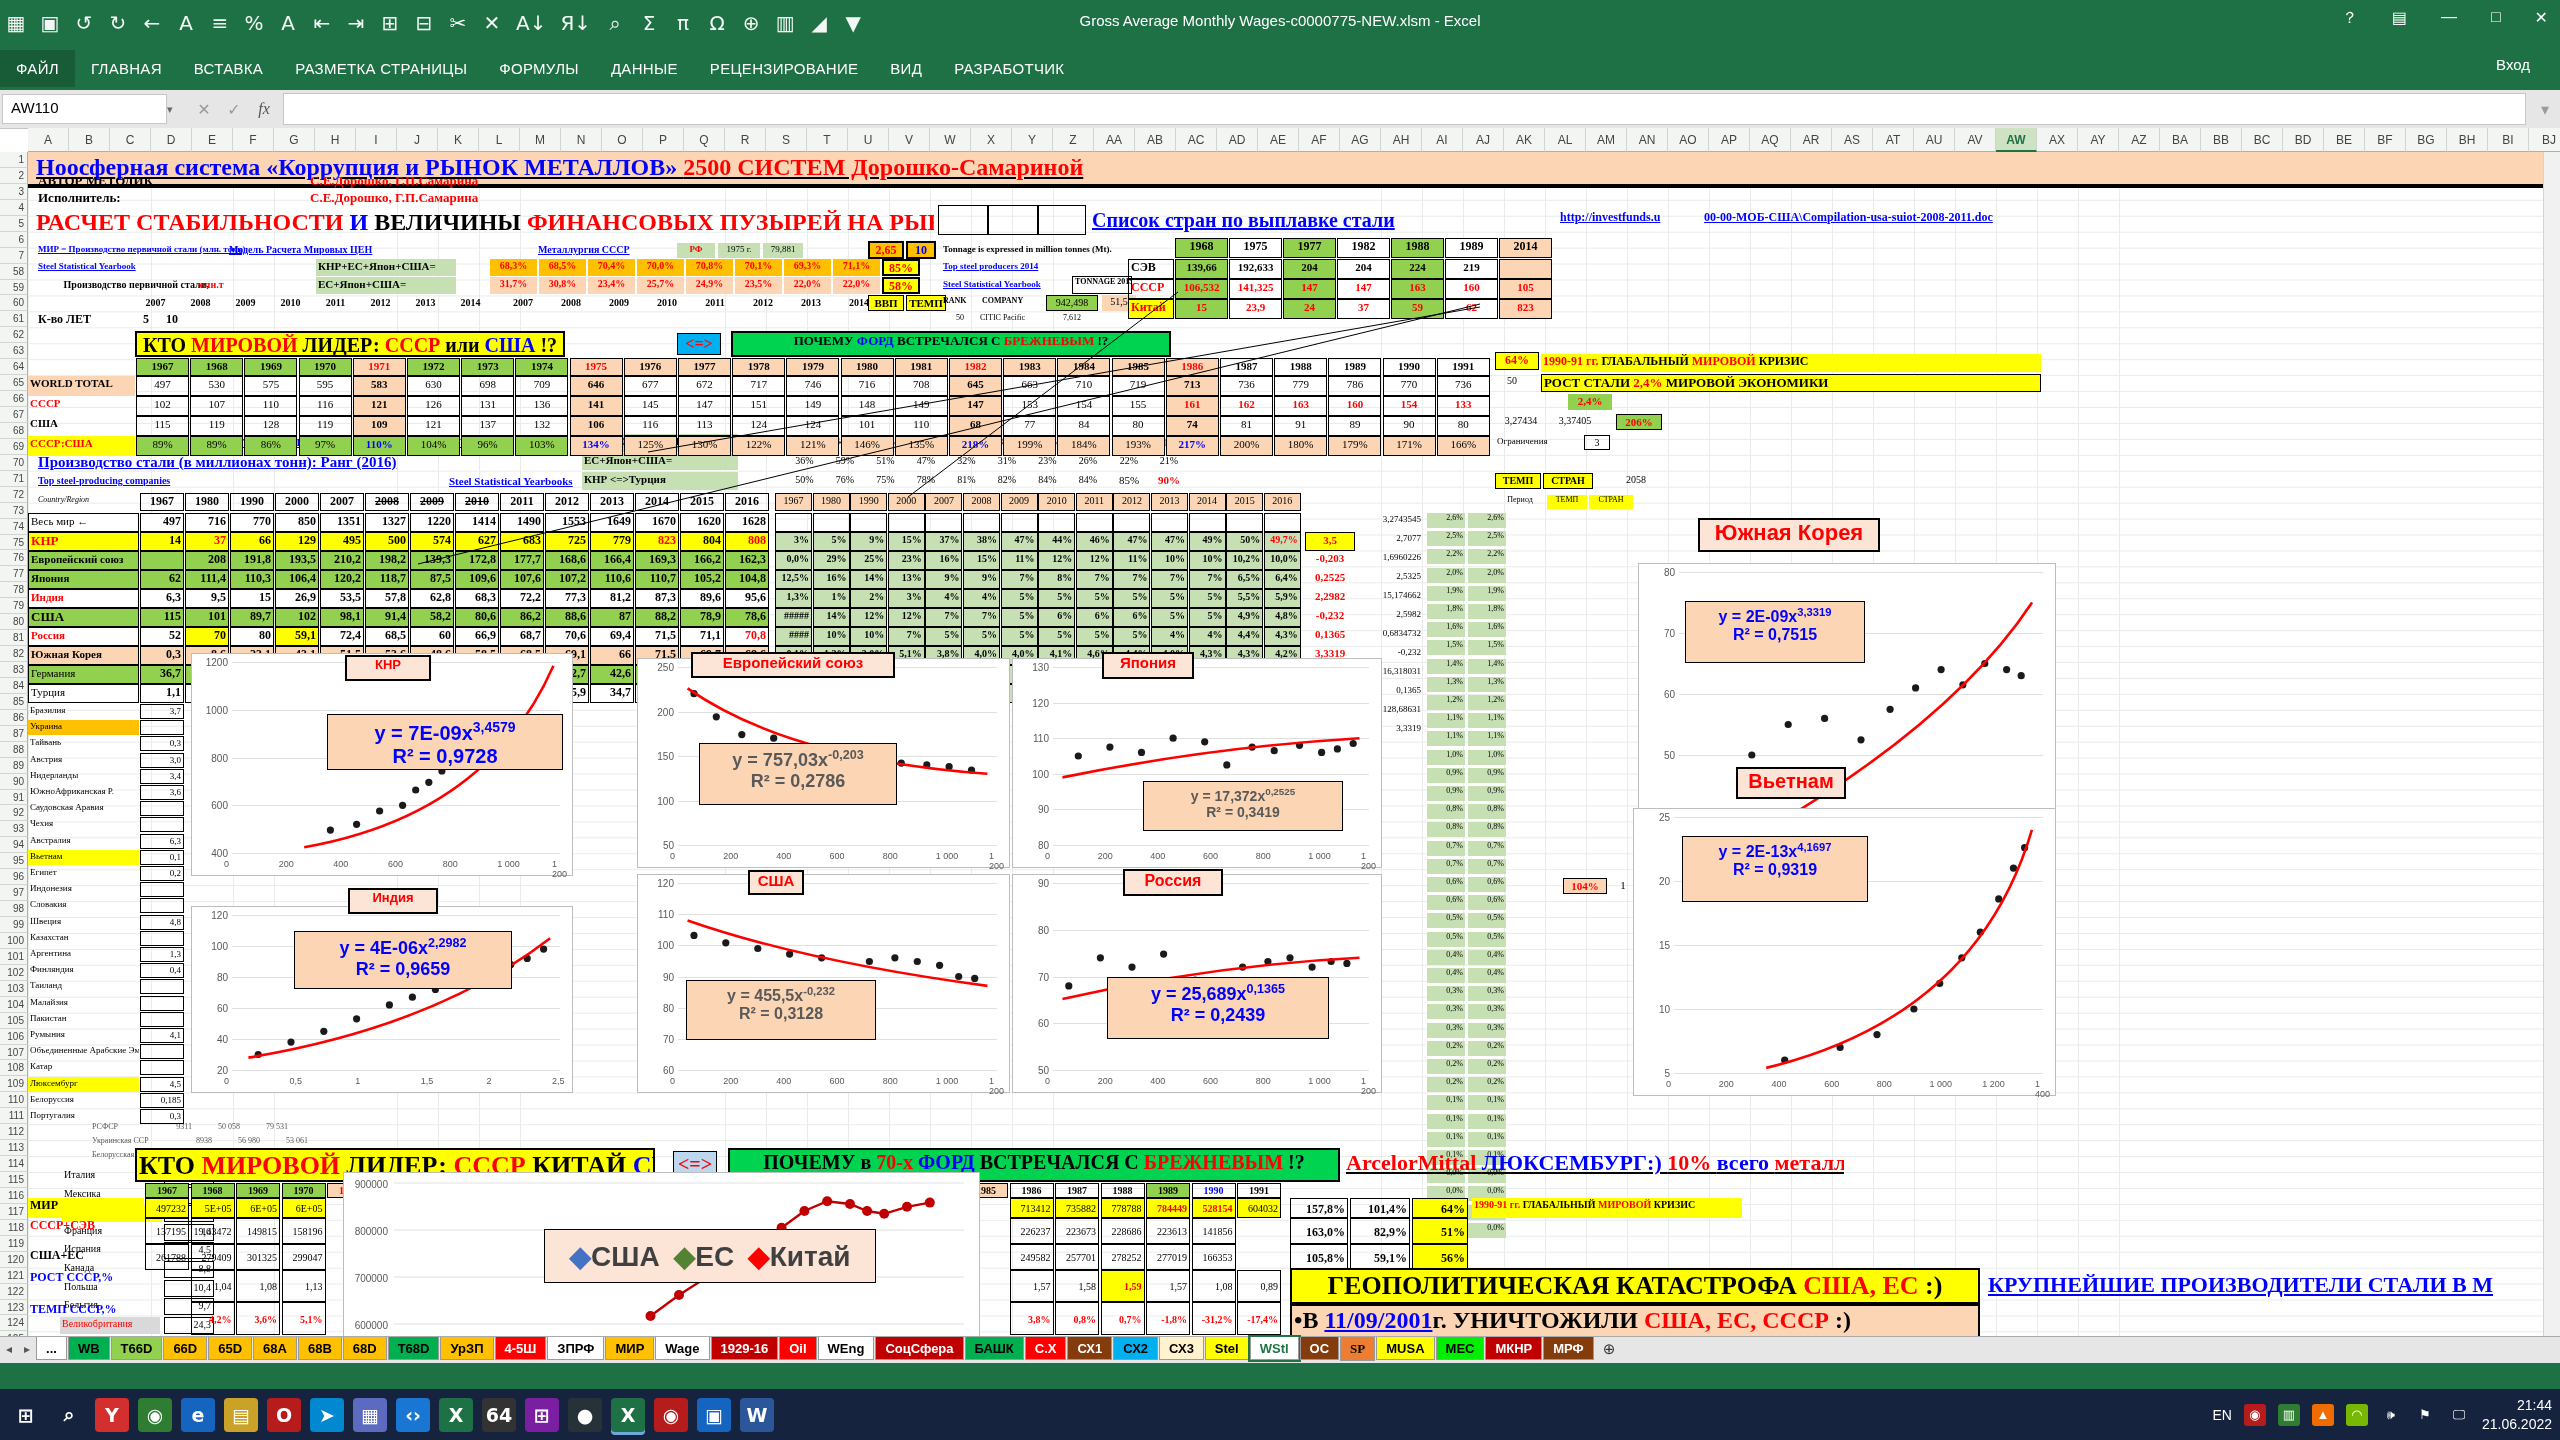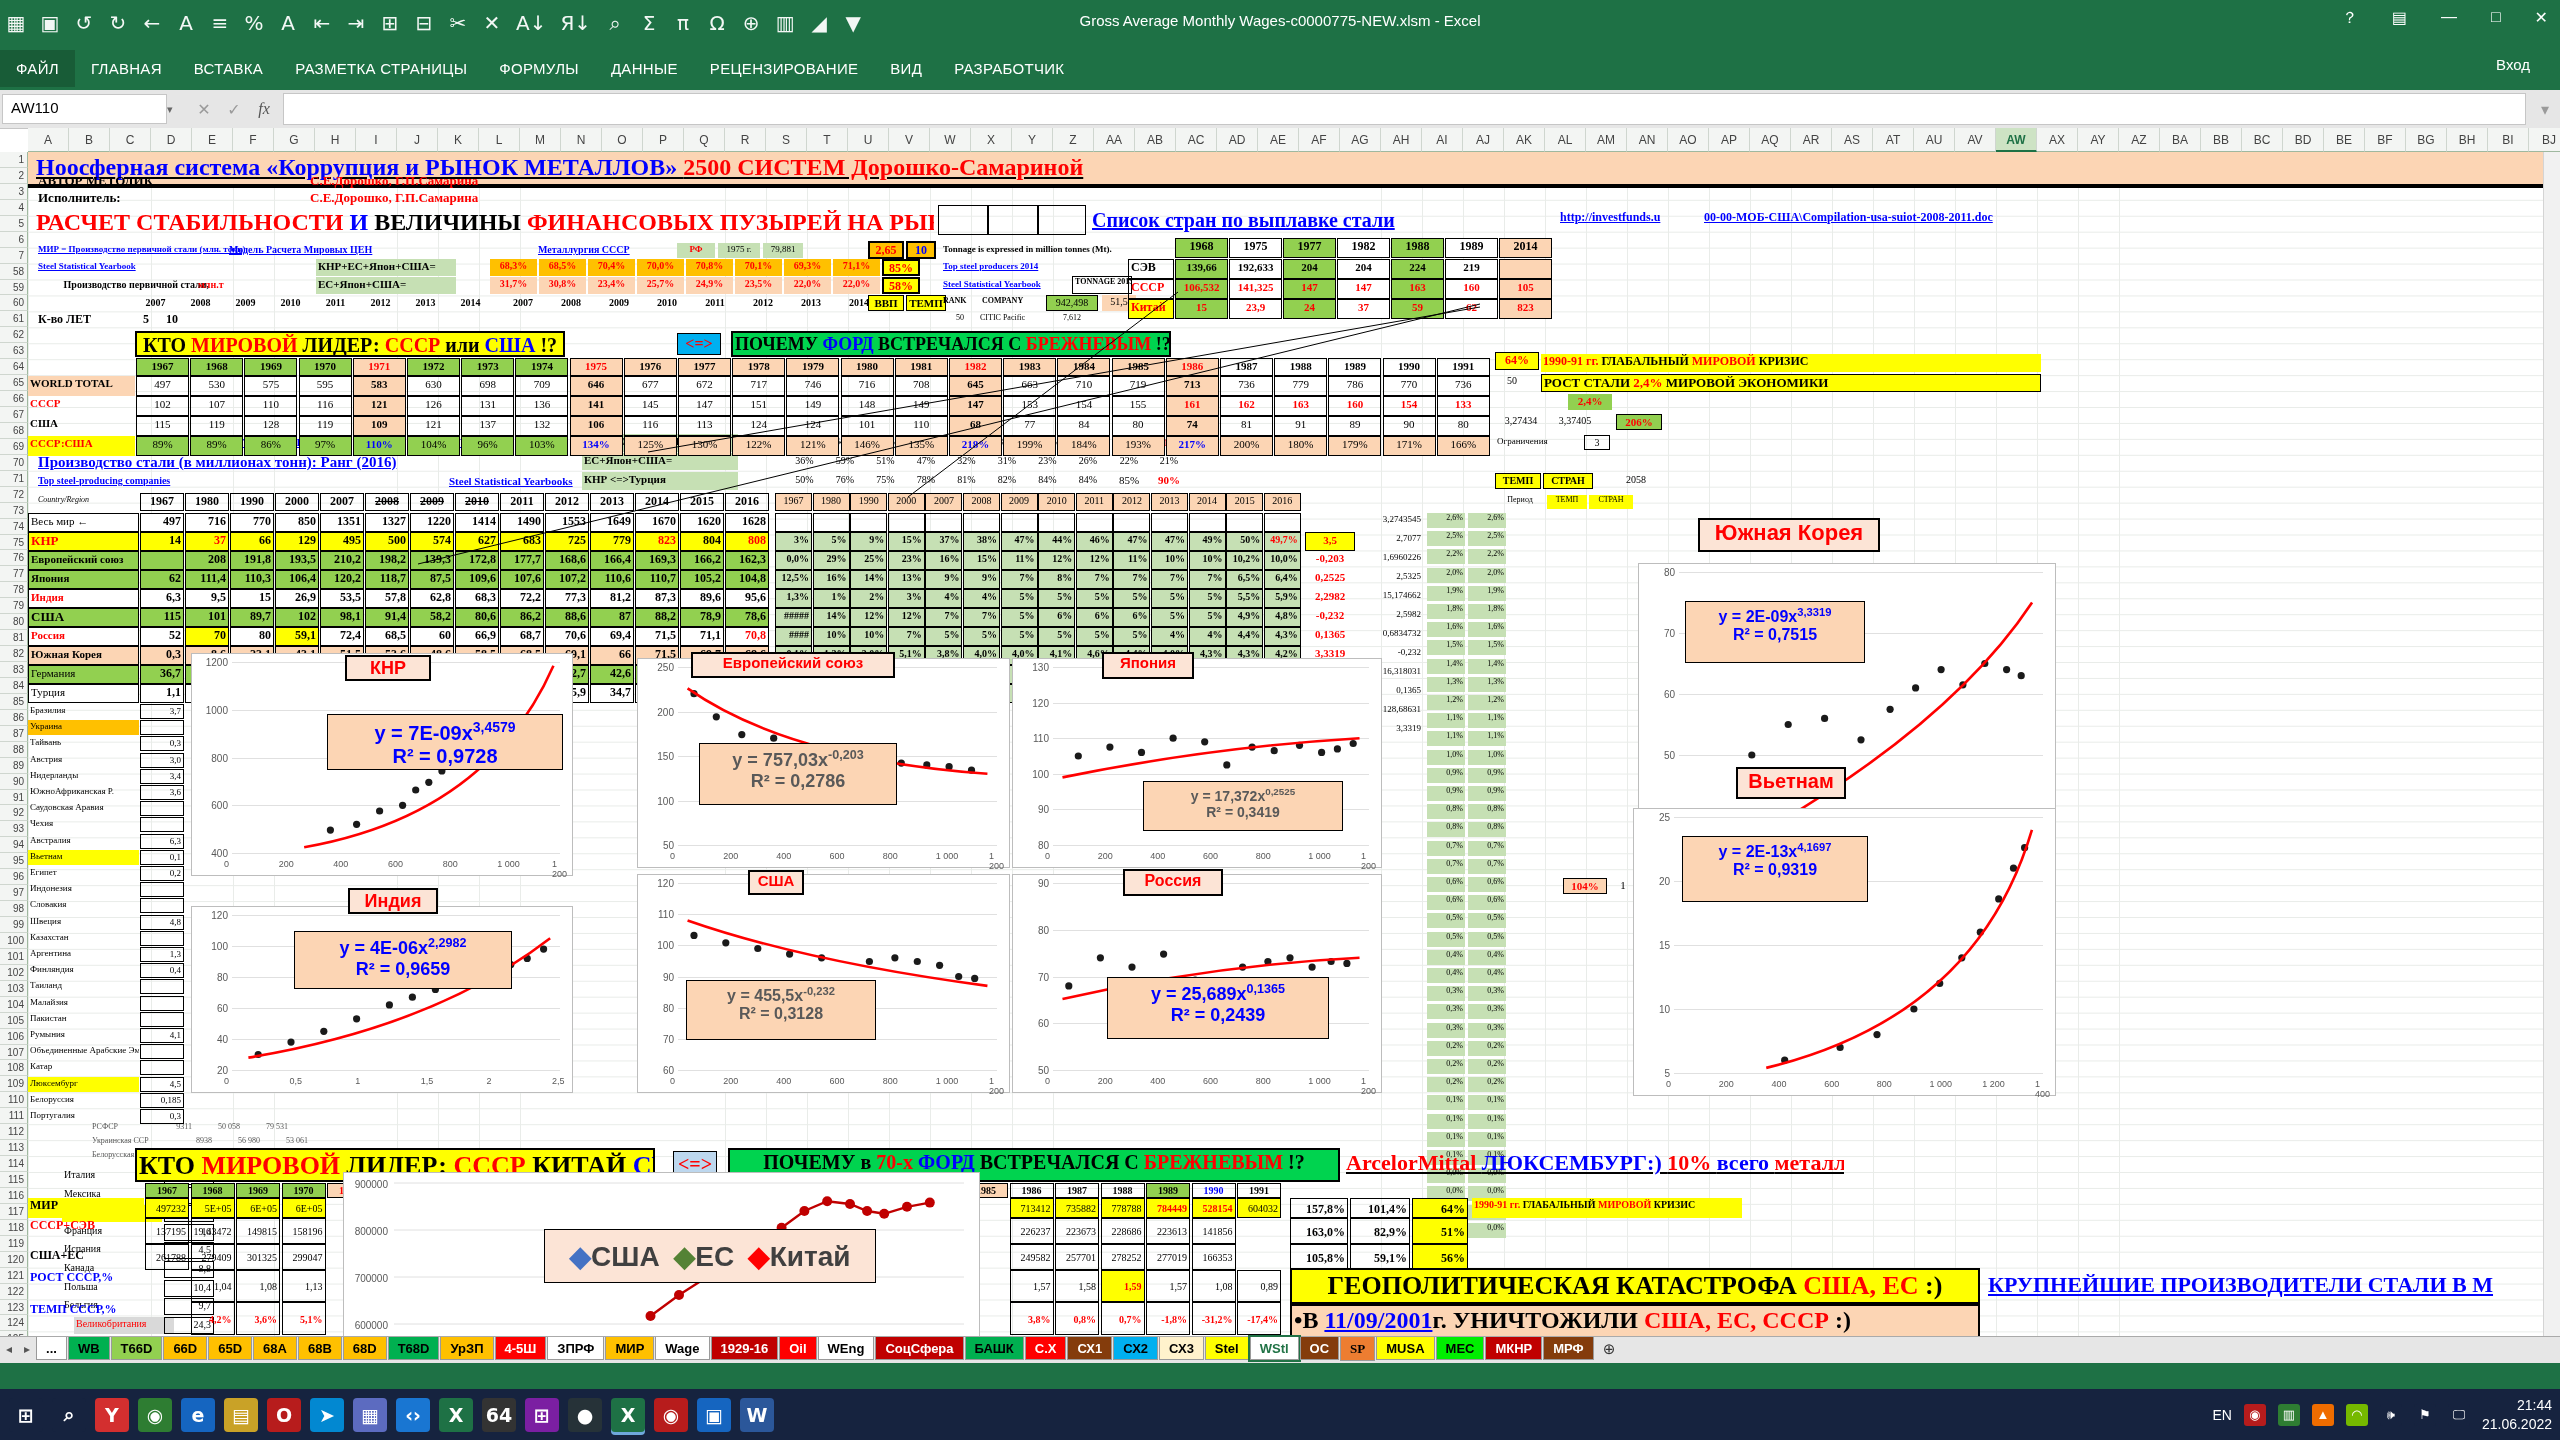--- a/index.html
+++ b/index.html
@@ -33,21 +33,21 @@
      background-image:linear-gradient(to right,#e9ece9 1px,transparent 1px),linear-gradient(to bottom,#e9ece9 1px,transparent 1px);
      background-size:41px 15.95px;}
   #vscroll{position:absolute;right:0;top:152px;width:16px;height:1184px;background:#f1f1f1;border-left:1px solid #d4d4d4;}
   .c{position:absolute;font-family:"Liberation Serif",serif;font-size:11px;color:#000;white-space:nowrap;line-height:1.12;padding:1px 2px;box-sizing:border-box;overflow:hidden;}
   .b{font-weight:bold}.i{font-style:italic}.u{text-decoration:underline}
   .red{color:#f00}.blu{color:#00f}.gry{color:#595959}
   .bgY{background:#ffff00}.bgG{background:#92d050}.bgG2{background:#c6e0b4}.bgP{background:#fcd5b4}
   .bgO{background:#ffc000}.bgB{background:#00b0f0}.bgW{background:#fff}.bgGr{background:#d9d9d9}
   .brd{border:1px solid #000}.brd2{border:2px solid #000}
   .ctr{text-align:center}.rt{text-align:right}
-  .f8{font-size:8px}.f9{font-size:9px}.f10{font-size:10px}.f12{font-size:12px}.f13{font-size:13px}.f15{font-size:15px}.f16{font-size:16px}.f18{font-size:18px}.f20{font-size:20px}
+  .f8{font-size:8px}.f9{font-size:9px}.f10{font-size:10px}.f12{font-size:12px}.f13{font-size:13px}.f15{font-size:15px}.f16{font-size:16px}.f18{font-size:13px}.f20{font-size:20px}
   .f22{font-size:22px}.f24{font-size:24px}.f26{font-size:26px}
   .lnk{color:#00f;text-decoration:underline;font-weight:bold}
   .strike{text-decoration:line-through}
   
   .chartbox{position:absolute;background:#fff;border:1px solid #bdbdbd;}
   .chip{position:absolute;background:#fce4d6;border:2px solid #000;color:#f00;font-weight:bold;text-align:center;font-family:"Liberation Sans",sans-serif;z-index:6;}
   .eqchip{position:absolute;background:#fcd5b4;border:1px solid #000;text-align:center;font-family:"Liberation Sans",sans-serif;font-weight:bold;z-index:6;padding:4px 6px;box-sizing:border-box;}
   .ytick{position:absolute;font-size:10px;color:#595959;text-align:right;width:36px;font-family:"Liberation Sans",sans-serif;}
   .xtick{position:absolute;font-size:9px;color:#595959;font-family:"Liberation Sans",sans-serif;}
   
@@ -1057,21 +1057,21 @@
       <div class="c f10 " style="left: 34px; top: 1071.8px; width: 100px; height: 17px;">Франция</div>
       <div class="c f10 rt brd" style="left: 136px; top: 1071.8px; width: 50px; height: 17px;">19,6</div>
       <div class="c f10 " style="left: 34px; top: 1090.4px; width: 100px; height: 17px;">Испания</div>
       <div class="c f10 rt brd" style="left: 136px; top: 1090.4px; width: 50px; height: 17px;">4,5</div>
       <div class="c f10 " style="left: 34px; top: 1109px; width: 100px; height: 17px;">Канада</div>
       <div class="c f10 rt brd" style="left: 136px; top: 1109px; width: 50px; height: 17px;">8,8</div>
       <div class="c f10 " style="left: 34px; top: 1127.6px; width: 100px; height: 17px;">Польша</div>
       <div class="c f10 rt brd" style="left: 136px; top: 1127.6px; width: 50px; height: 17px;">10,4</div>
       <div class="c f10 " style="left: 34px; top: 1146.2px; width: 100px; height: 17px;">Бельгия</div>
       <div class="c f10 rt brd" style="left: 136px; top: 1146.2px; width: 50px; height: 17px;">9,7</div>
-      <div class="c f10 bgGr red" style="left: 46px; top: 1164.8px; width: 100px; height: 17px;">Великобритания</div>
+      <div class="c f10 bgGr red" style="left: 32px; top: 1164.8px; width: 100px; height: 17px;">Великобритания</div>
       <div class="c f10 rt brd" style="left: 136px; top: 1164.8px; width: 50px; height: 17px;">24,3</div>
       <svg width="2516" height="1184" style="pointer-events: none; z-index: 5;">
         <line x1="1452" y1="152" x2="390" y2="412" stroke="#000" stroke-width="1"></line>
         <line x1="1452" y1="155" x2="620" y2="300" stroke="#000" stroke-width="1"></line>
         <line x1="1150" y1="140" x2="880" y2="345" stroke="#000" stroke-width="1"></line>
       </svg>
       <div class="chartbox" style="left: 163px; top: 501px; width: 380px; height: 221px;">
         <div class="ytick" style="left: 0px; top: 3px;">1200</div>
         <div style="position: absolute; left: 40px; top: 8px; width: 328px; height: 1px; background: rgb(224, 224, 224);"></div>
         <div class="ytick" style="left: 0px; top: 50.75px;">1000</div>

